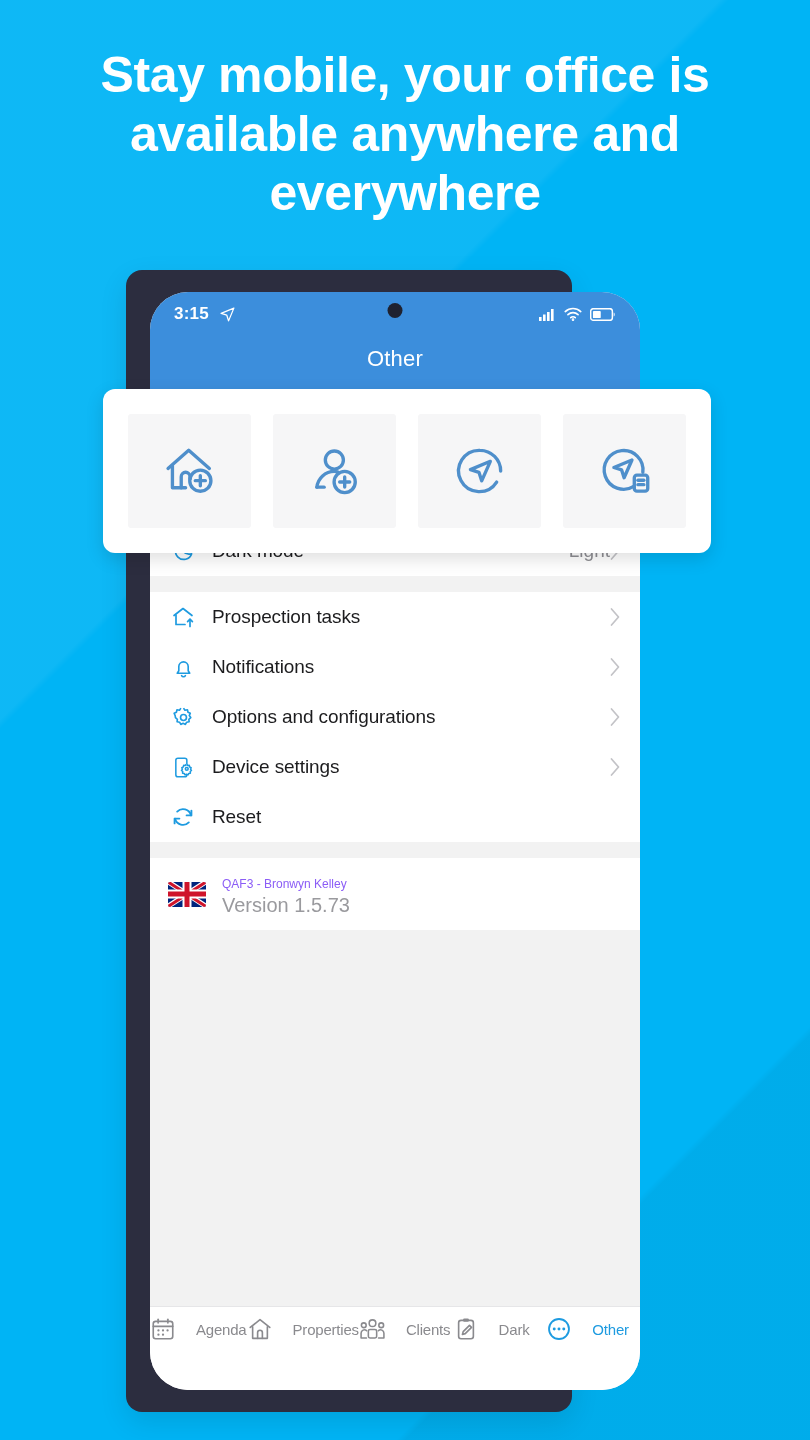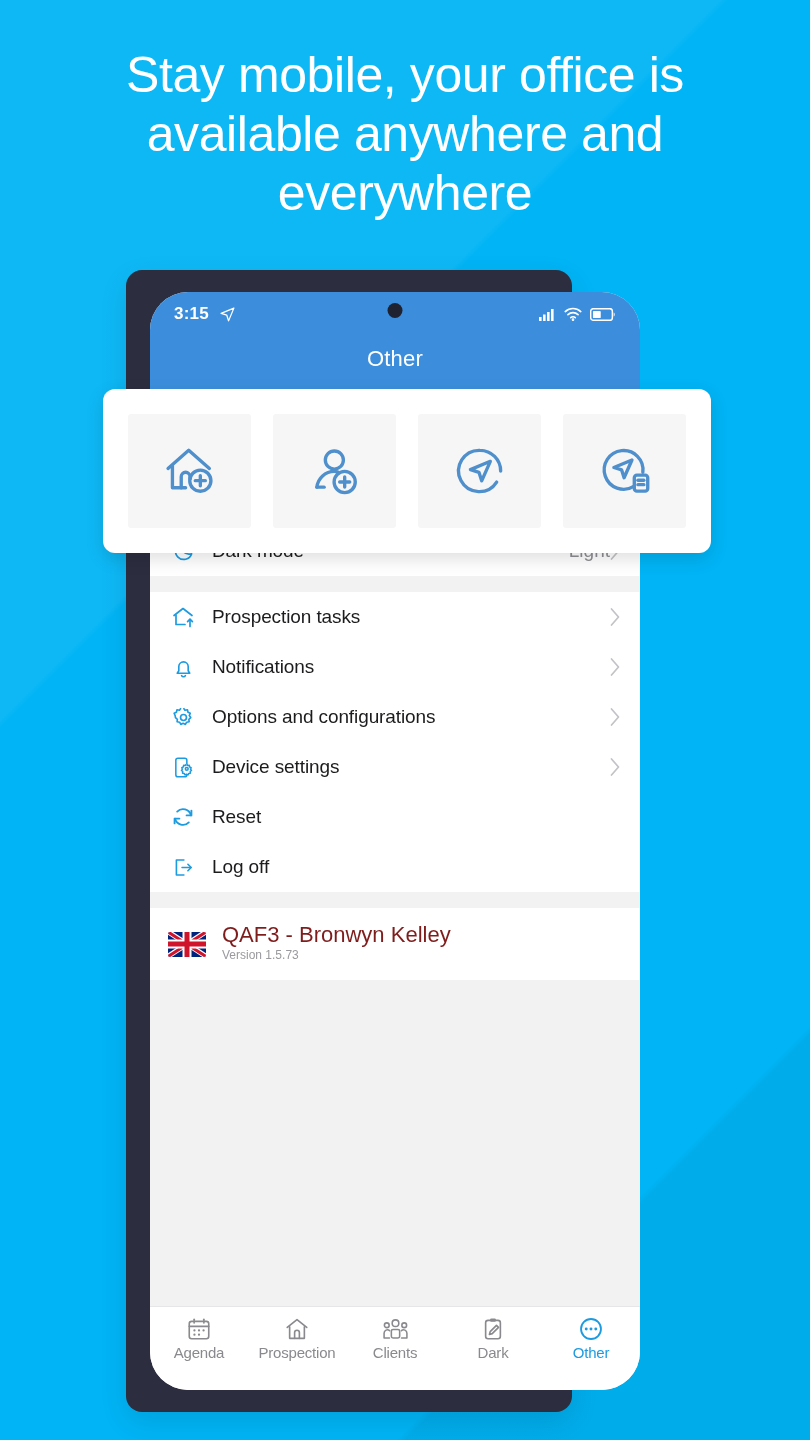--- a/index.html
+++ b/index.html
@@ -26,21 +26,21 @@
     pointer-events: none;
   }
 
   
   .headline {
     position: absolute;
     top: 46px; left: 50px; width: 710px;
     text-align: center;
     color: #ffffff;
     font-size: 50px;
-    font-weight: 400;
+    font-weight: 700;
     line-height: 59px;
     letter-spacing: -0.4px;
   }
 
   
   .phone {
     position: absolute;
     left: 126px; top: 270px;
     width: 446px; height: 1142px;
     background: #2C2D3F;
@@ -167,37 +167,37 @@
     transform-origin: center;
   }
   .flag .r1 { transform: translate(-50%,-50%) rotate(33deg); }
   .flag .r2 { transform: translate(-50%,-50%) rotate(-33deg); }
   .flag .cw-h { position: absolute; left:0; right:0; top: 50%; height: 9px; transform: translateY(-50%); background:#fff; }
   .flag .cw-v { position: absolute; top:0; bottom:0; left: 50%; width: 9px; transform: translateX(-50%); background:#fff; }
   .flag .cr-h { position: absolute; left:0; right:0; top: 50%; height: 5px; transform: translateY(-50%); background:#CF142B; }
   .flag .cr-v { position: absolute; top:0; bottom:0; left: 50%; width: 5px; transform: translateX(-50%); background:#CF142B; }
 
   .usertext { margin-left: 16px; }
-  .username { font-size: 22px; color: #7f1d1d; line-height: 21px; }
-  .userver { font-size: 12px; color: #9A9A9E; line-height: 20px; }
+  .username { font-size: 12px; color: #8b5cf6; line-height: 21px; }
+  .userver { font-size: 20px; color: #9A9A9E; line-height: 20px; }
 
   .filler { flex: 1 1 auto; background: #F2F2F2; }
 
   
   .tabbar {
     flex: 0 0 auto;
     height: 84px;
     background: #FFFFFF;
     border-top: 1px solid #E6E6E8;
     display: flex; align-items: flex-start;
     padding-top: 9px;
   }
   .tab {
     flex: 1 1 0;
-    display: flex; flex-direction: column; align-items: center; gap: 2px;
+    display: flex; flex-direction: row; align-items: center; gap: 20px;
     color: #8A8A8E;
   }
   .tab .tlbl { font-size: 15px; letter-spacing: -0.2px; }
   .tab.active { color: #1E9BE0; }
 
   
   .float-card {
     position: absolute;
     left: 103px; top: 389px;
     width: 608px; height: 164px;
@@ -358,31 +358,20 @@
                 <path d="M20 10.4A8.2 8.2 0 0 0 6.2 6.6"></path>
                 <path d="M4 13.6A8.2 8.2 0 0 0 17.8 17.4"></path>
                 <path d="M20.4 5.6v4.8h-4.8"></path>
                 <path d="M3.6 18.4v-4.8h4.8"></path>
               </svg>
             </span>
             <span class="lbl">Reset</span>
 
           </div>
 
-          <div class="row no-chev">
-            <span class="ico">
-              <svg width="23" height="23" viewBox="0 0 24 24" fill="none" stroke="currentColor" stroke-width="1.7" stroke-linecap="round" stroke-linejoin="round">
-                <path d="M12.4 4.2H4.6v15.6h7.8"></path>
-                <path d="M10.5 12h9.2"></path>
-                <path d="M16.6 8.6l3.4 3.4-3.4 3.4"></path>
-              </svg>
-            </span>
-            <span class="lbl">Log off</span>
-
-          </div>
         </div>
 
         <div class="gap"></div>
 
         <div class="group">
           <div class="userblock">
             <span class="flag">
               <span class="d1"></span>
                 <span class="d2"></span>
               <span class="r1"></span>
@@ -420,21 +409,21 @@
           <span class="tlbl">Agenda</span>
         </div>
         <div class="tab">
           <span>
             <svg width="26" height="26" viewBox="0 0 24 24" fill="none" stroke="currentColor" stroke-width="1.5" stroke-linecap="round" stroke-linejoin="round">
               <path d="M3 10.6 12 3.4l9 7.2"></path>
               <path d="M5.2 9.9V20.6h13.6V9.9"></path>
               <path d="M9.8 20.6v-5.3a2.2 2.2 0 0 1 4.4 0v5.3"></path>
             </svg>
           </span>
-          <span class="tlbl">Prospection</span>
+          <span class="tlbl">Properties</span>
         </div>
         <div class="tab">
           <span>
             <svg width="27" height="26" viewBox="0 0 26 24" fill="none" stroke="currentColor" stroke-width="1.5" stroke-linecap="round" stroke-linejoin="round">
               <circle cx="13" cy="6.4" r="3.2"></circle>
               <rect x="9" y="12.4" width="8" height="8.2" rx="1.6"></rect>
               <circle cx="4.6" cy="8.4" r="2.3"></circle>
               <path d="M7.3 13.6A3.2 3.2 0 0 0 2 16v4.6h5.2"></path>
               <circle cx="21.4" cy="8.4" r="2.3"></circle>
               <path d="M18.7 13.6A3.2 3.2 0 0 1 24 16v4.6h-5.2"></path>

